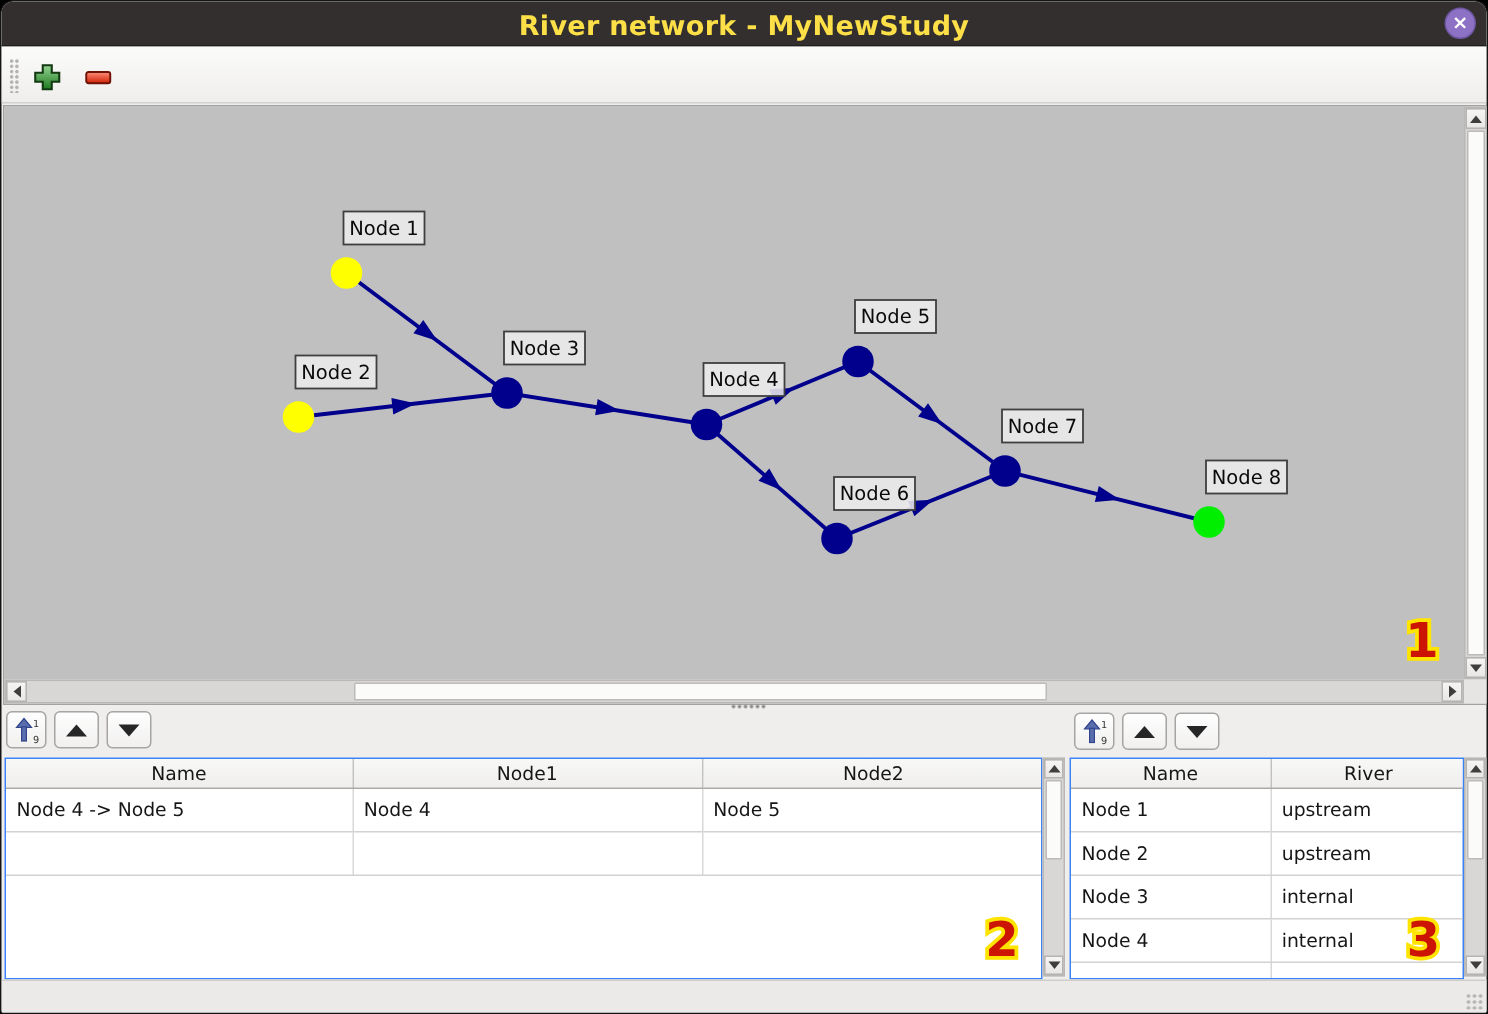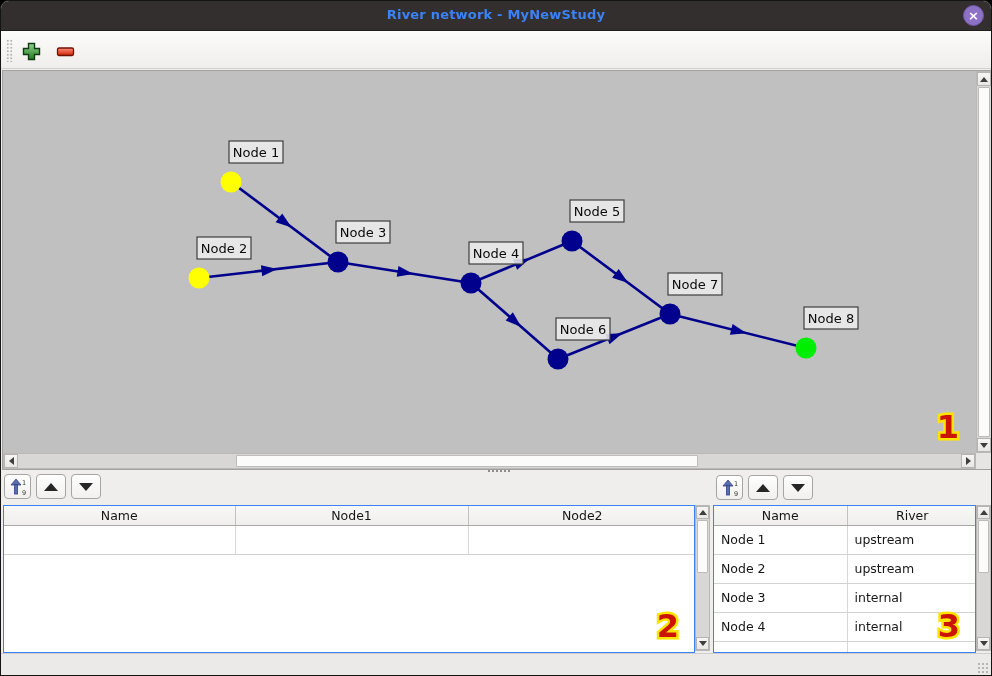--- a/index.html
+++ b/index.html
@@ -3,21 +3,21 @@
 <meta charset="utf-8">
 <style>
   html,body{margin:0;padding:0;background:#000;}
   *{box-sizing:border-box;font-family:"DejaVu Sans",sans-serif;}
   .window{position:relative;width:992px;height:676px;background:#efeeec;
           border:1px solid #141414;border-radius:9px 9px 2px 2px;overflow:hidden;}
   
   .titlebar{position:absolute;left:0;top:0;width:100%;height:30px;background:#332f2f;
             border-bottom:1px solid #201d1d;}
   .titlebar .title{position:absolute;left:0;right:0;top:6px;text-align:center;
-            color:#3b82f6;font-size:13px;font-weight:700;letter-spacing:.2px;}
+            color:#fde047;font-size:18px;font-weight:700;letter-spacing:.2px;}
   .close-btn{position:absolute;right:7px;top:4px;width:21px;height:21px;border-radius:50%;
             background:#8d71c5;border:1px solid #6f57a2;color:#fff;
             font-size:13px;font-weight:700;text-align:center;line-height:19px;cursor:pointer;}
   
   .toolbar{position:absolute;left:0;top:30px;width:100%;height:38px;
            background:linear-gradient(#fbfbfa,#efeeec);border-bottom:1px solid #d2d1cf;}
   .tb-handle{position:absolute;left:5px;top:8px;width:7px;height:23px;
            background-image:radial-gradient(circle,#b3b2b0 1px,transparent 1.3px);
            background-size:3.5px 3.5px;}
   .tb-btn{position:absolute;top:7px;width:26px;height:26px;background:transparent;border:none;
@@ -230,20 +230,25 @@
         </colgroup>
       <thead>
         <tr>
           <th>Name</th>
           <th>Node1</th>
           <th>Node2</th>
         </tr>
       </thead>
       <tbody id="links-tbody">
           <tr>
+            <td>Node 4 -&gt; Node 5</td>
+            <td>Node 4</td>
+            <td>Node 5</td>
+          </tr>
+          <tr>
             <td></td>
             <td></td>
             <td></td>
           </tr>
         </tbody>
     </table>
   </div>
 
   <div class="sb" style="left:694px;top:504px;width:15px;height:146px;">
     <div class="sb-btn" style="left:0;top:0;width:13px;height:13px;">

